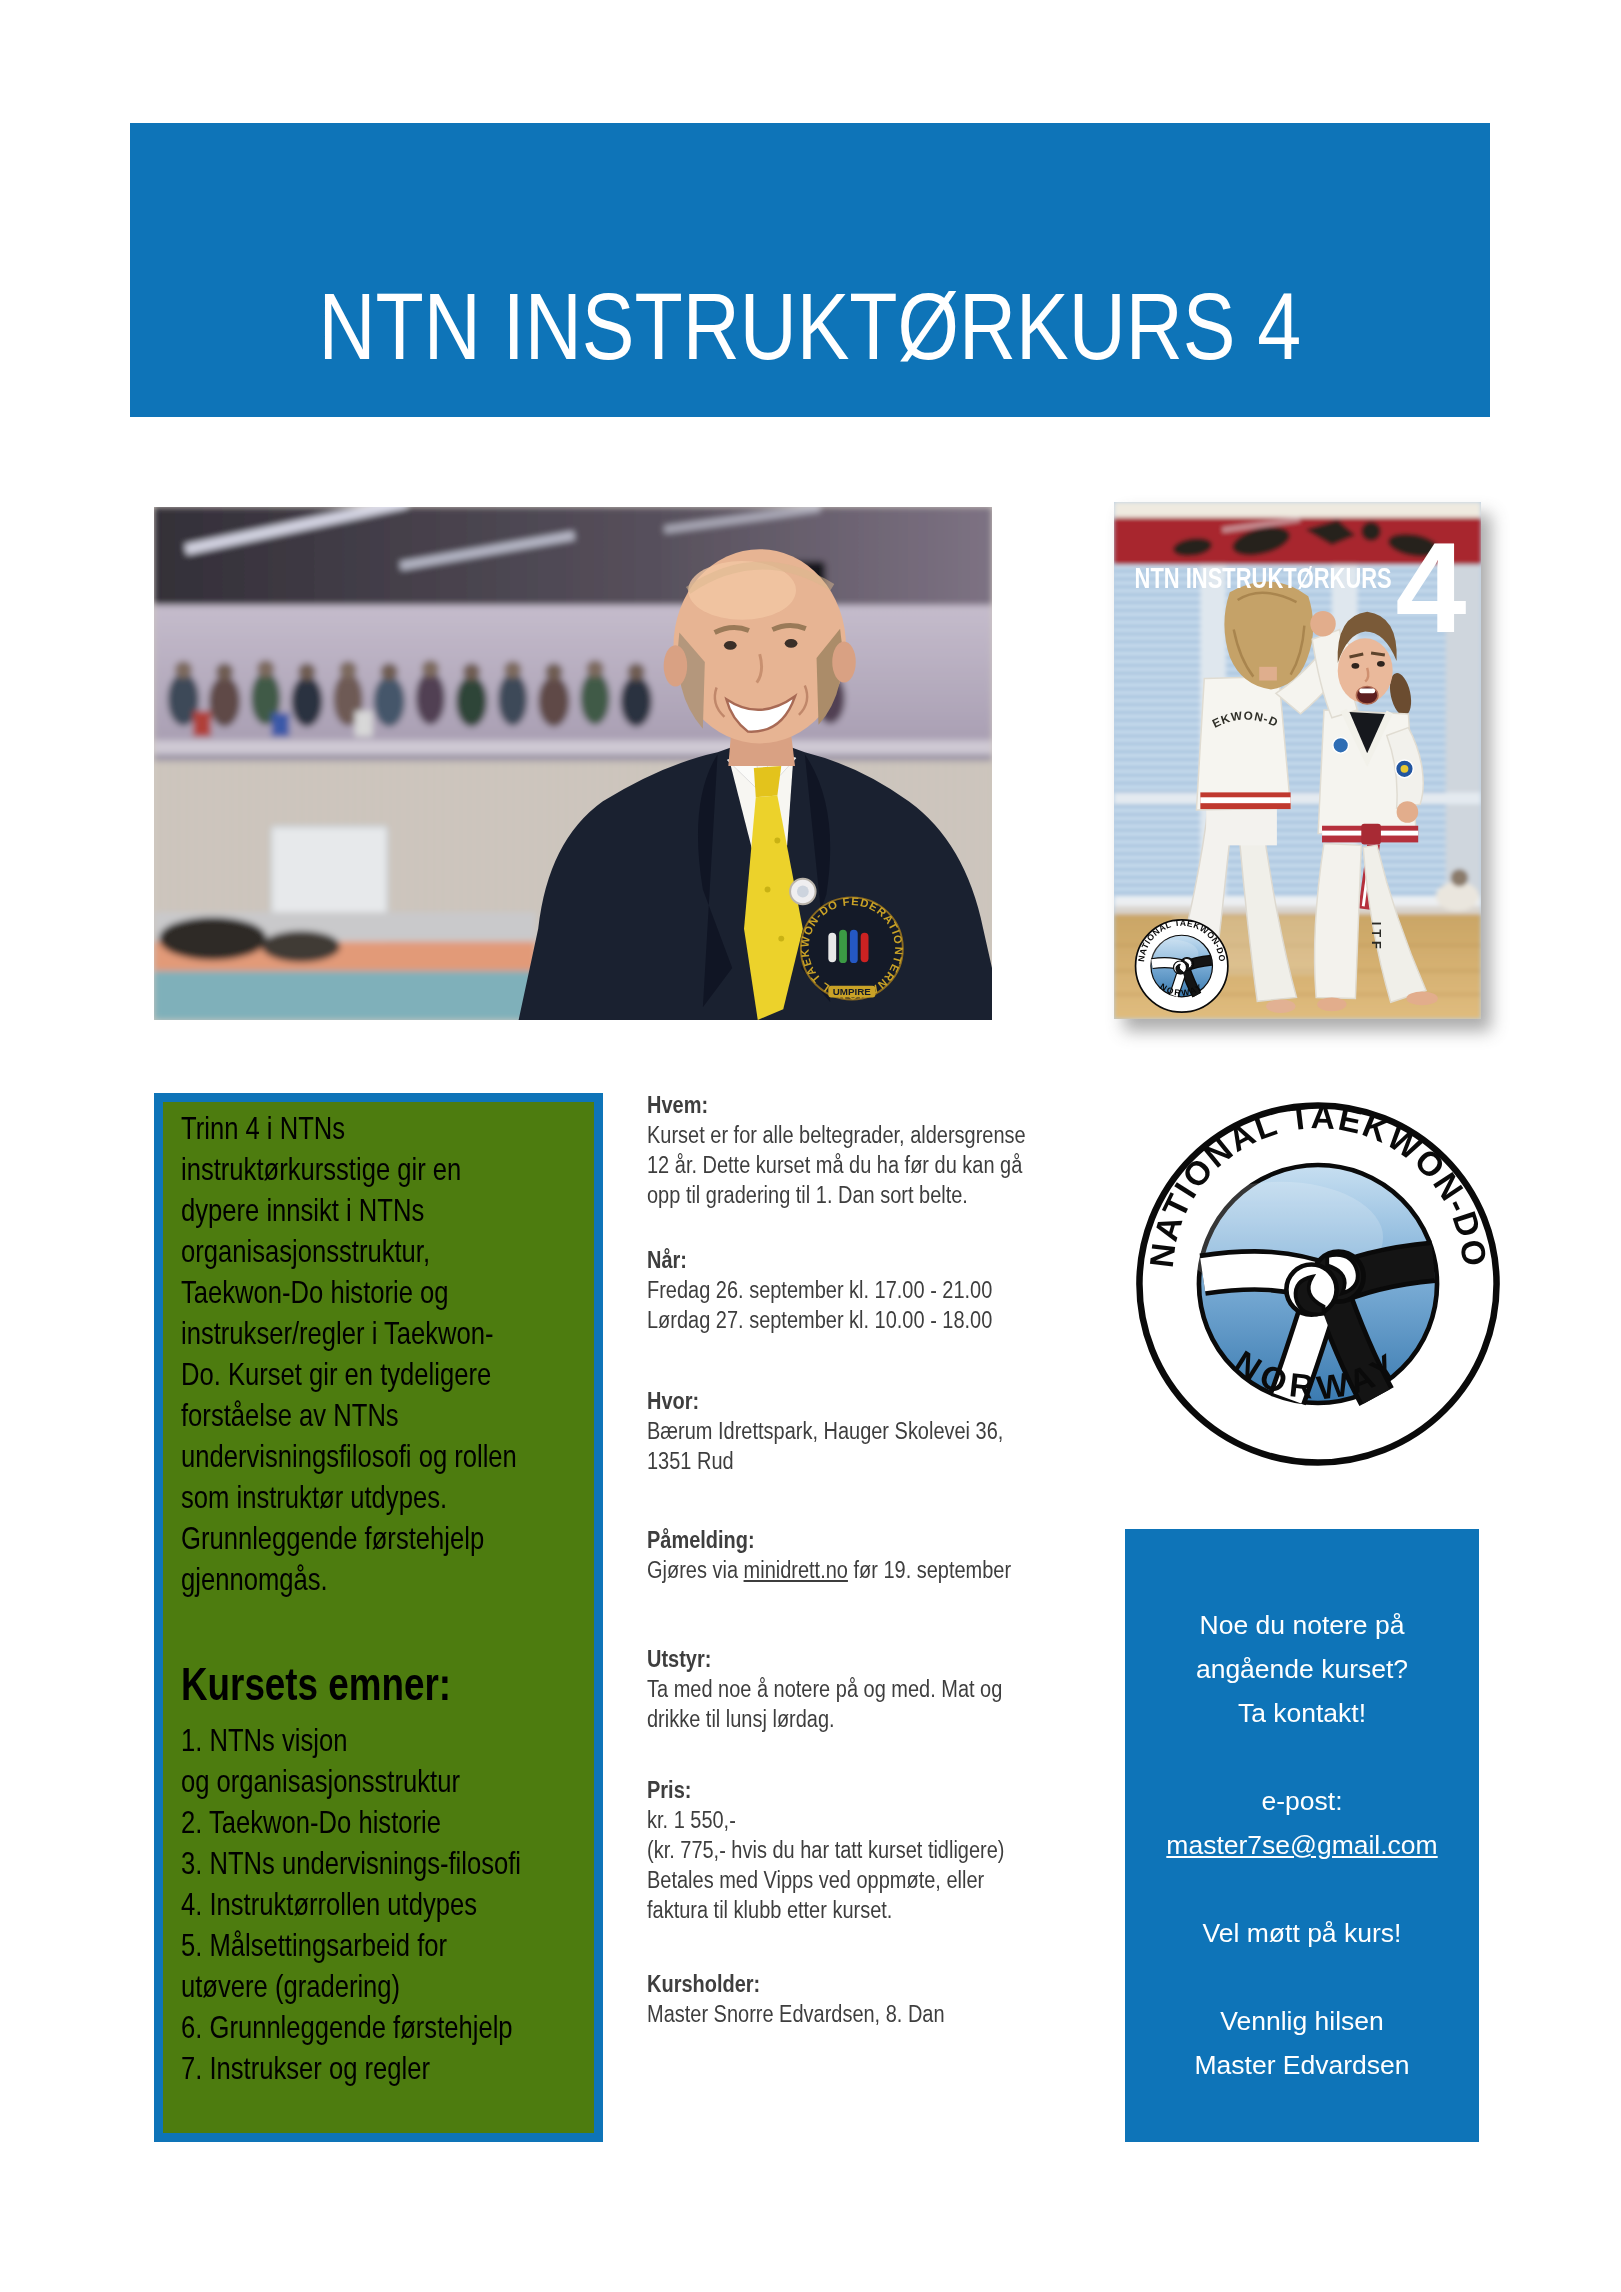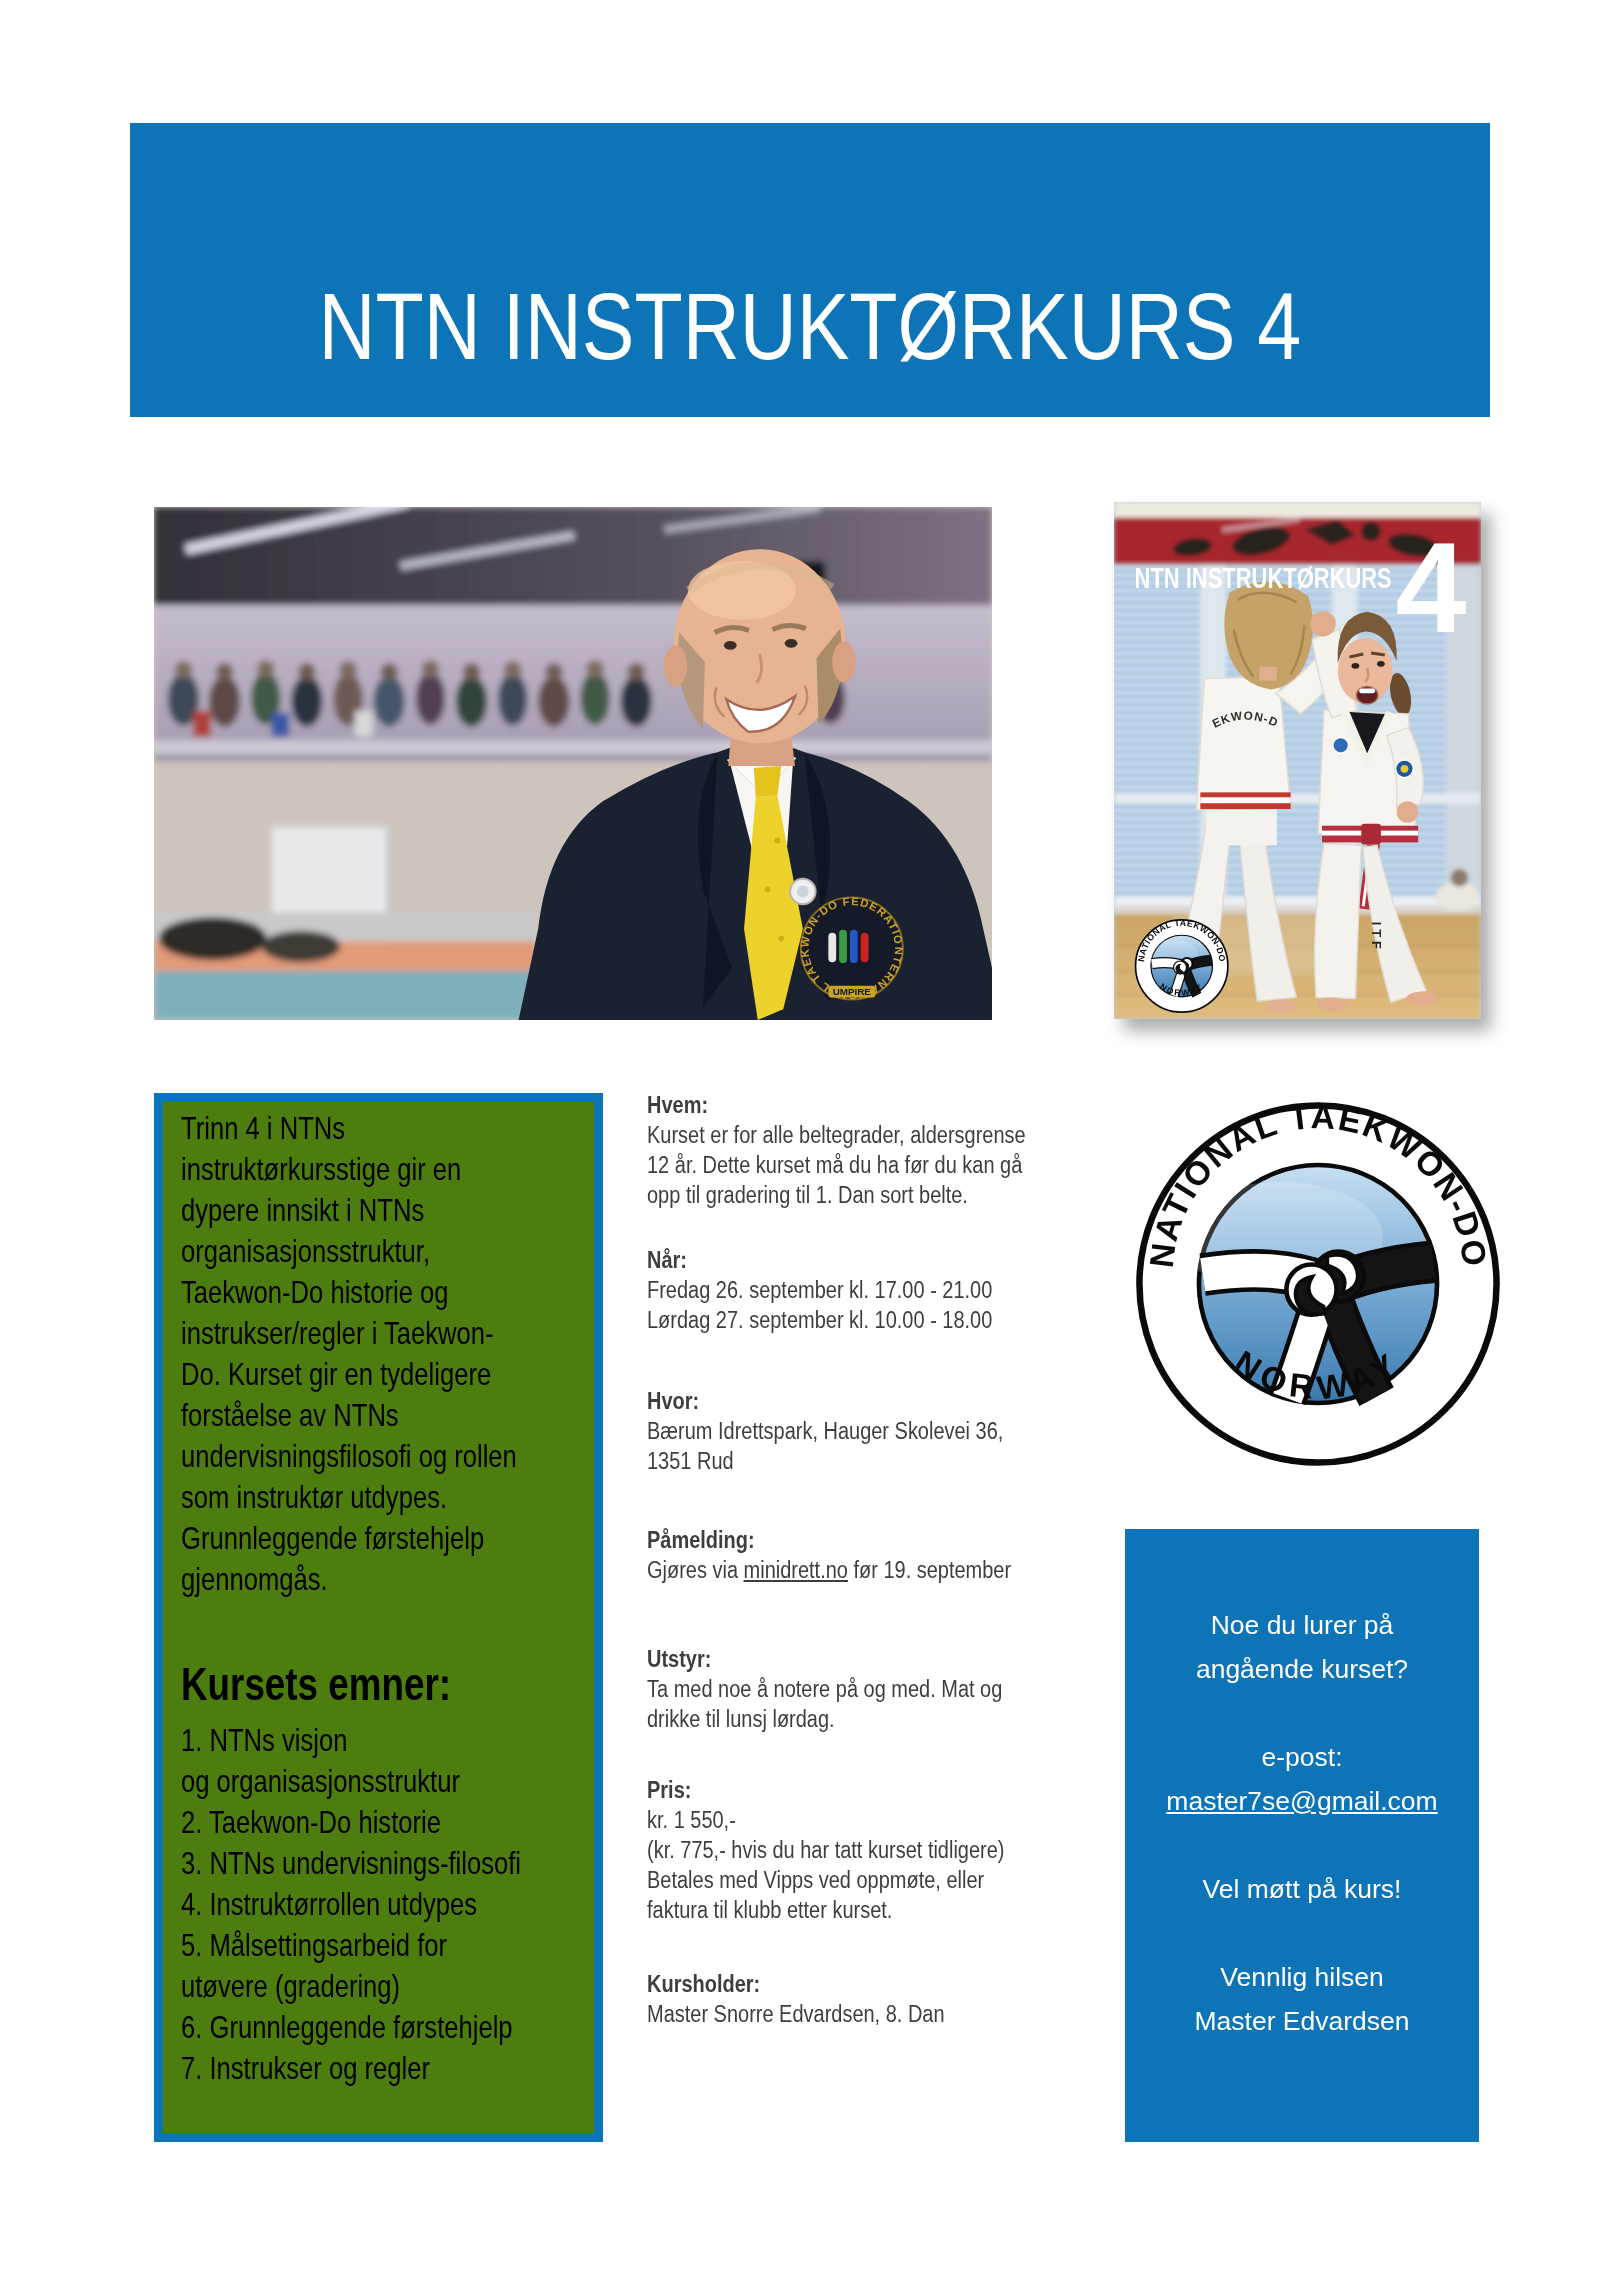--- a/index.html
+++ b/index.html
@@ -401,22 +401,23 @@
     </div>
   </section>
 
   <div class="logo-main">
     <svg viewBox="0 0 400 400">
         <use href="#ntn-logo-sym"></use>
       </svg>
   </div>
 
   <aside class="contact-box">
-    <div class="cb-line">Noe du lurer på</div>
+    <div class="cb-line">Noe du notere på</div>
     <div class="cb-line">angående kurset?</div>
+    <div class="cb-line">Ta kontakt!</div>
     <div class="cb-line"></div>
     <div class="cb-line">e-post:</div>
     <div class="cb-line"><a>master7se@gmail.com</a></div>
     <div class="cb-line"></div>
     <div class="cb-line">Vel møtt på kurs!</div>
     <div class="cb-line"></div>
     <div class="cb-line">Vennlig hilsen</div>
     <div class="cb-line">Master Edvardsen</div>
   </aside>
 

